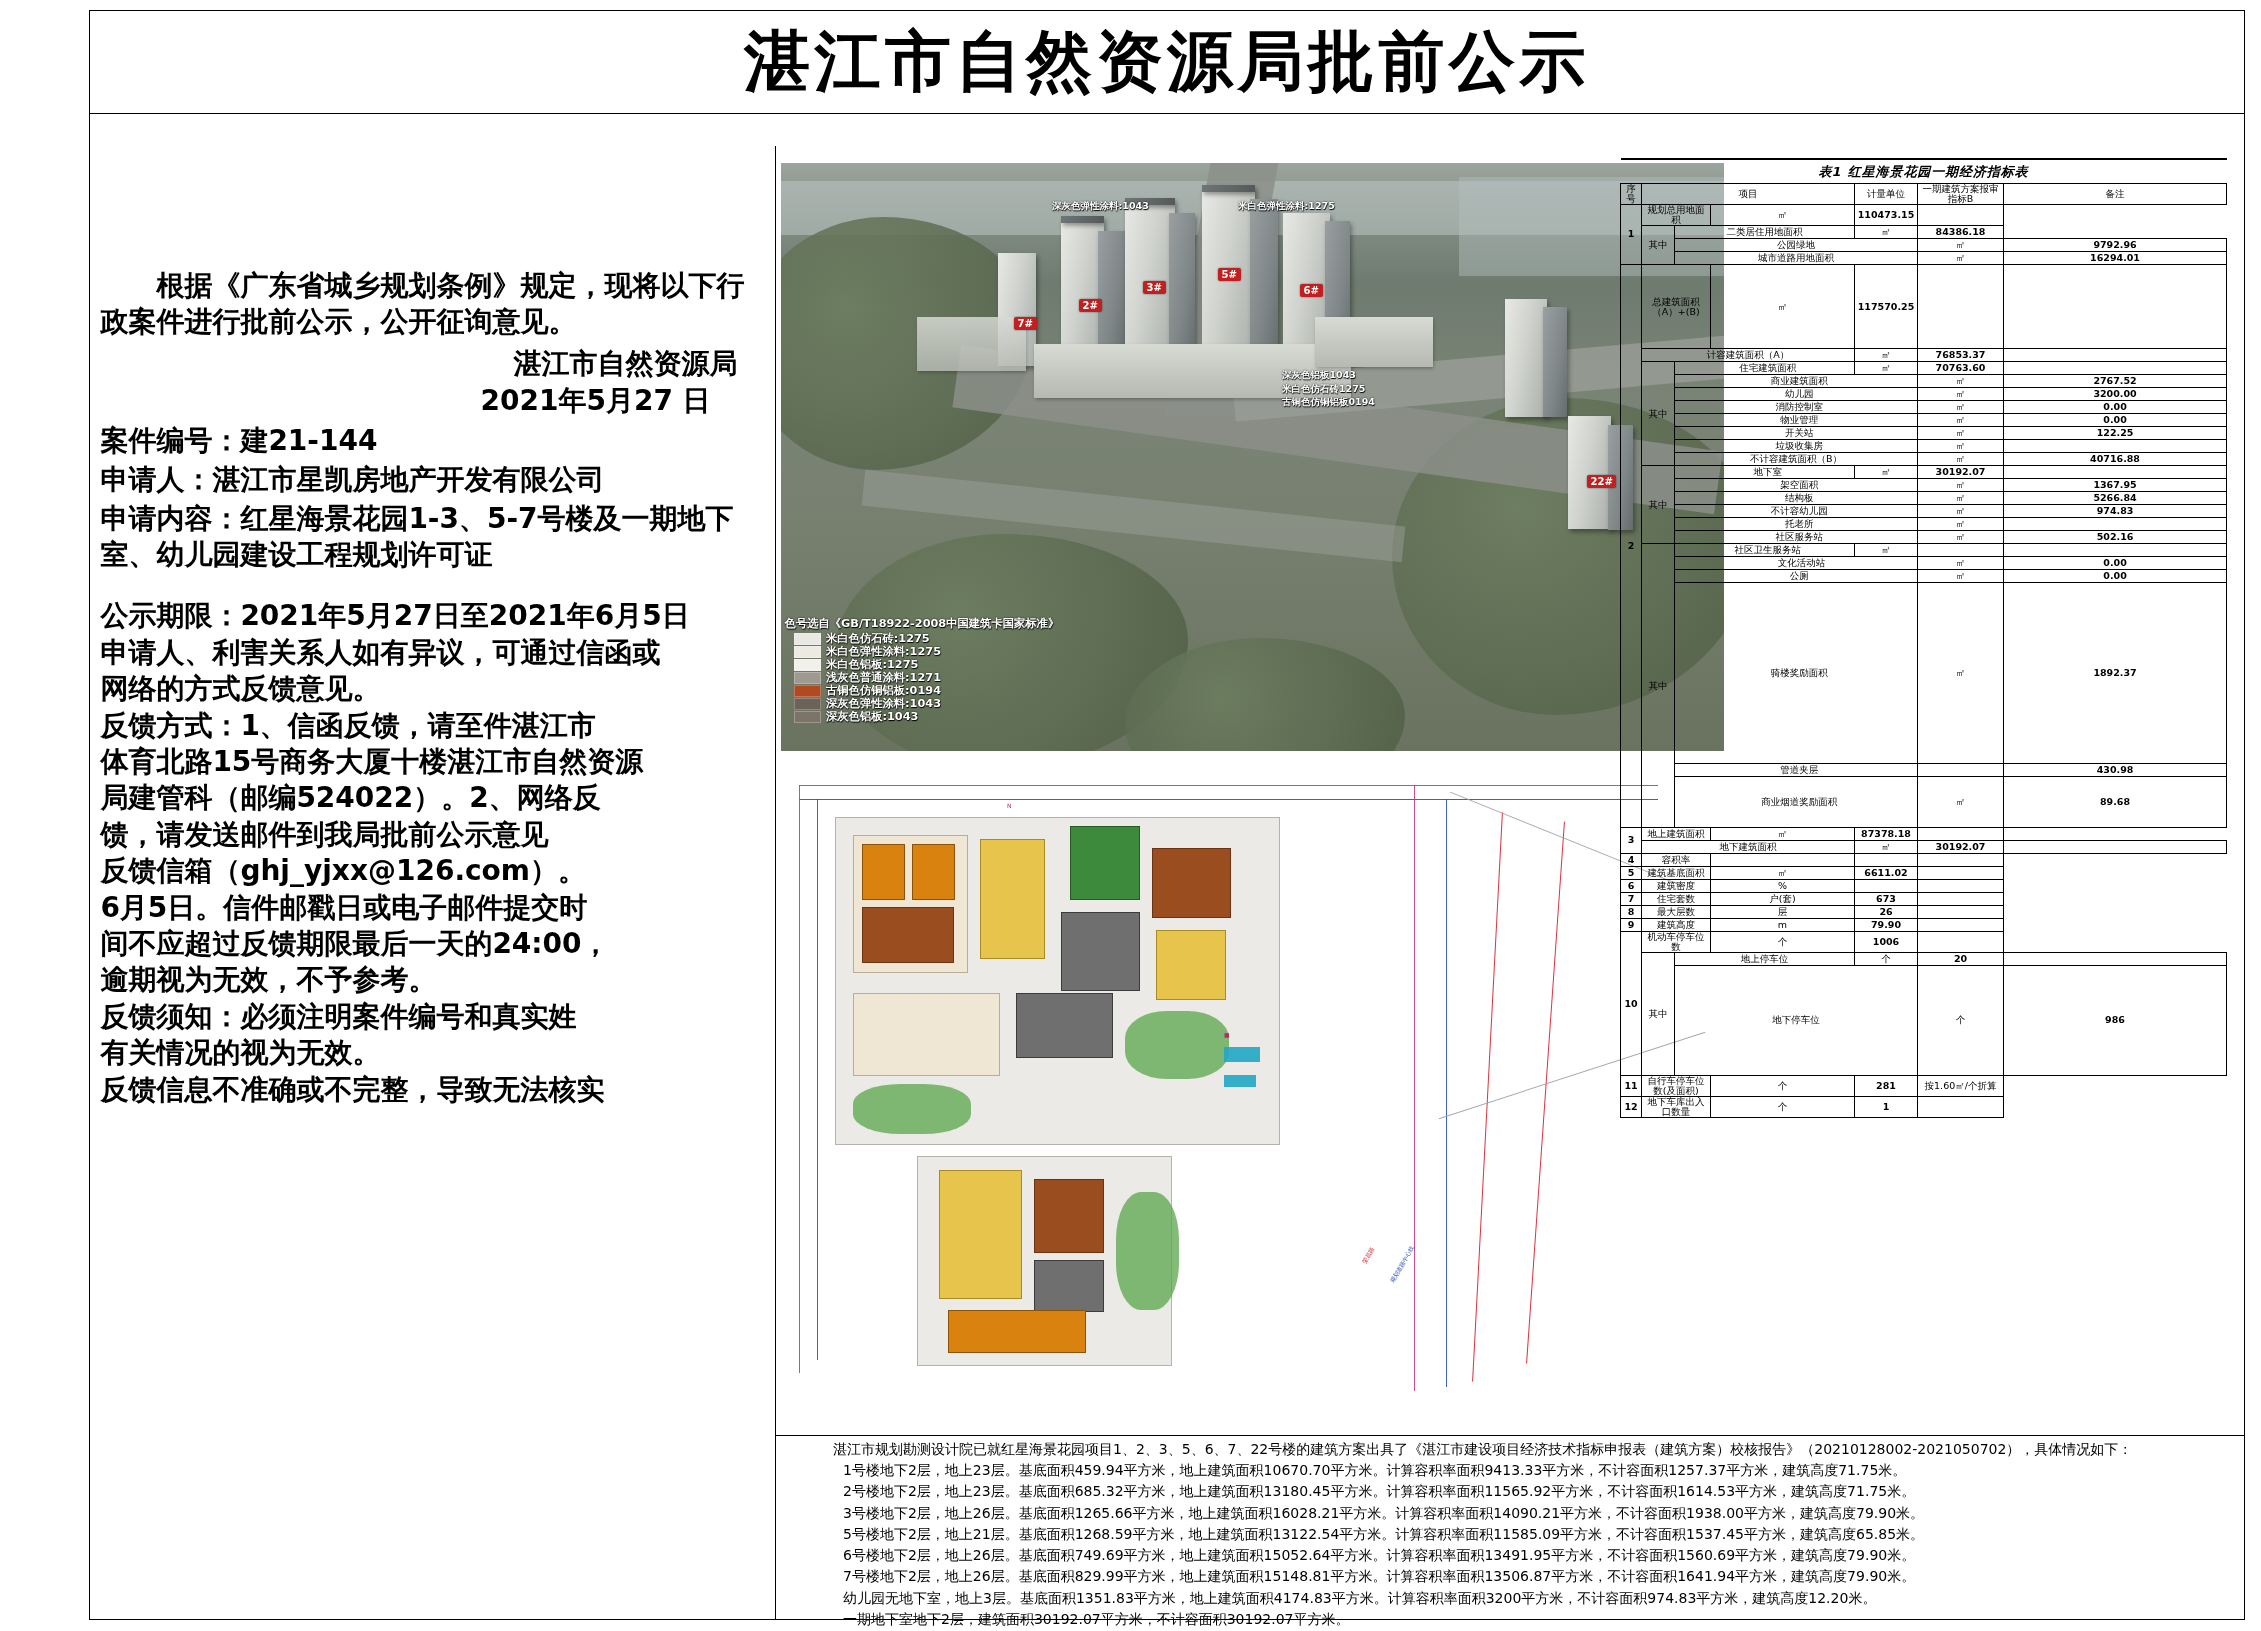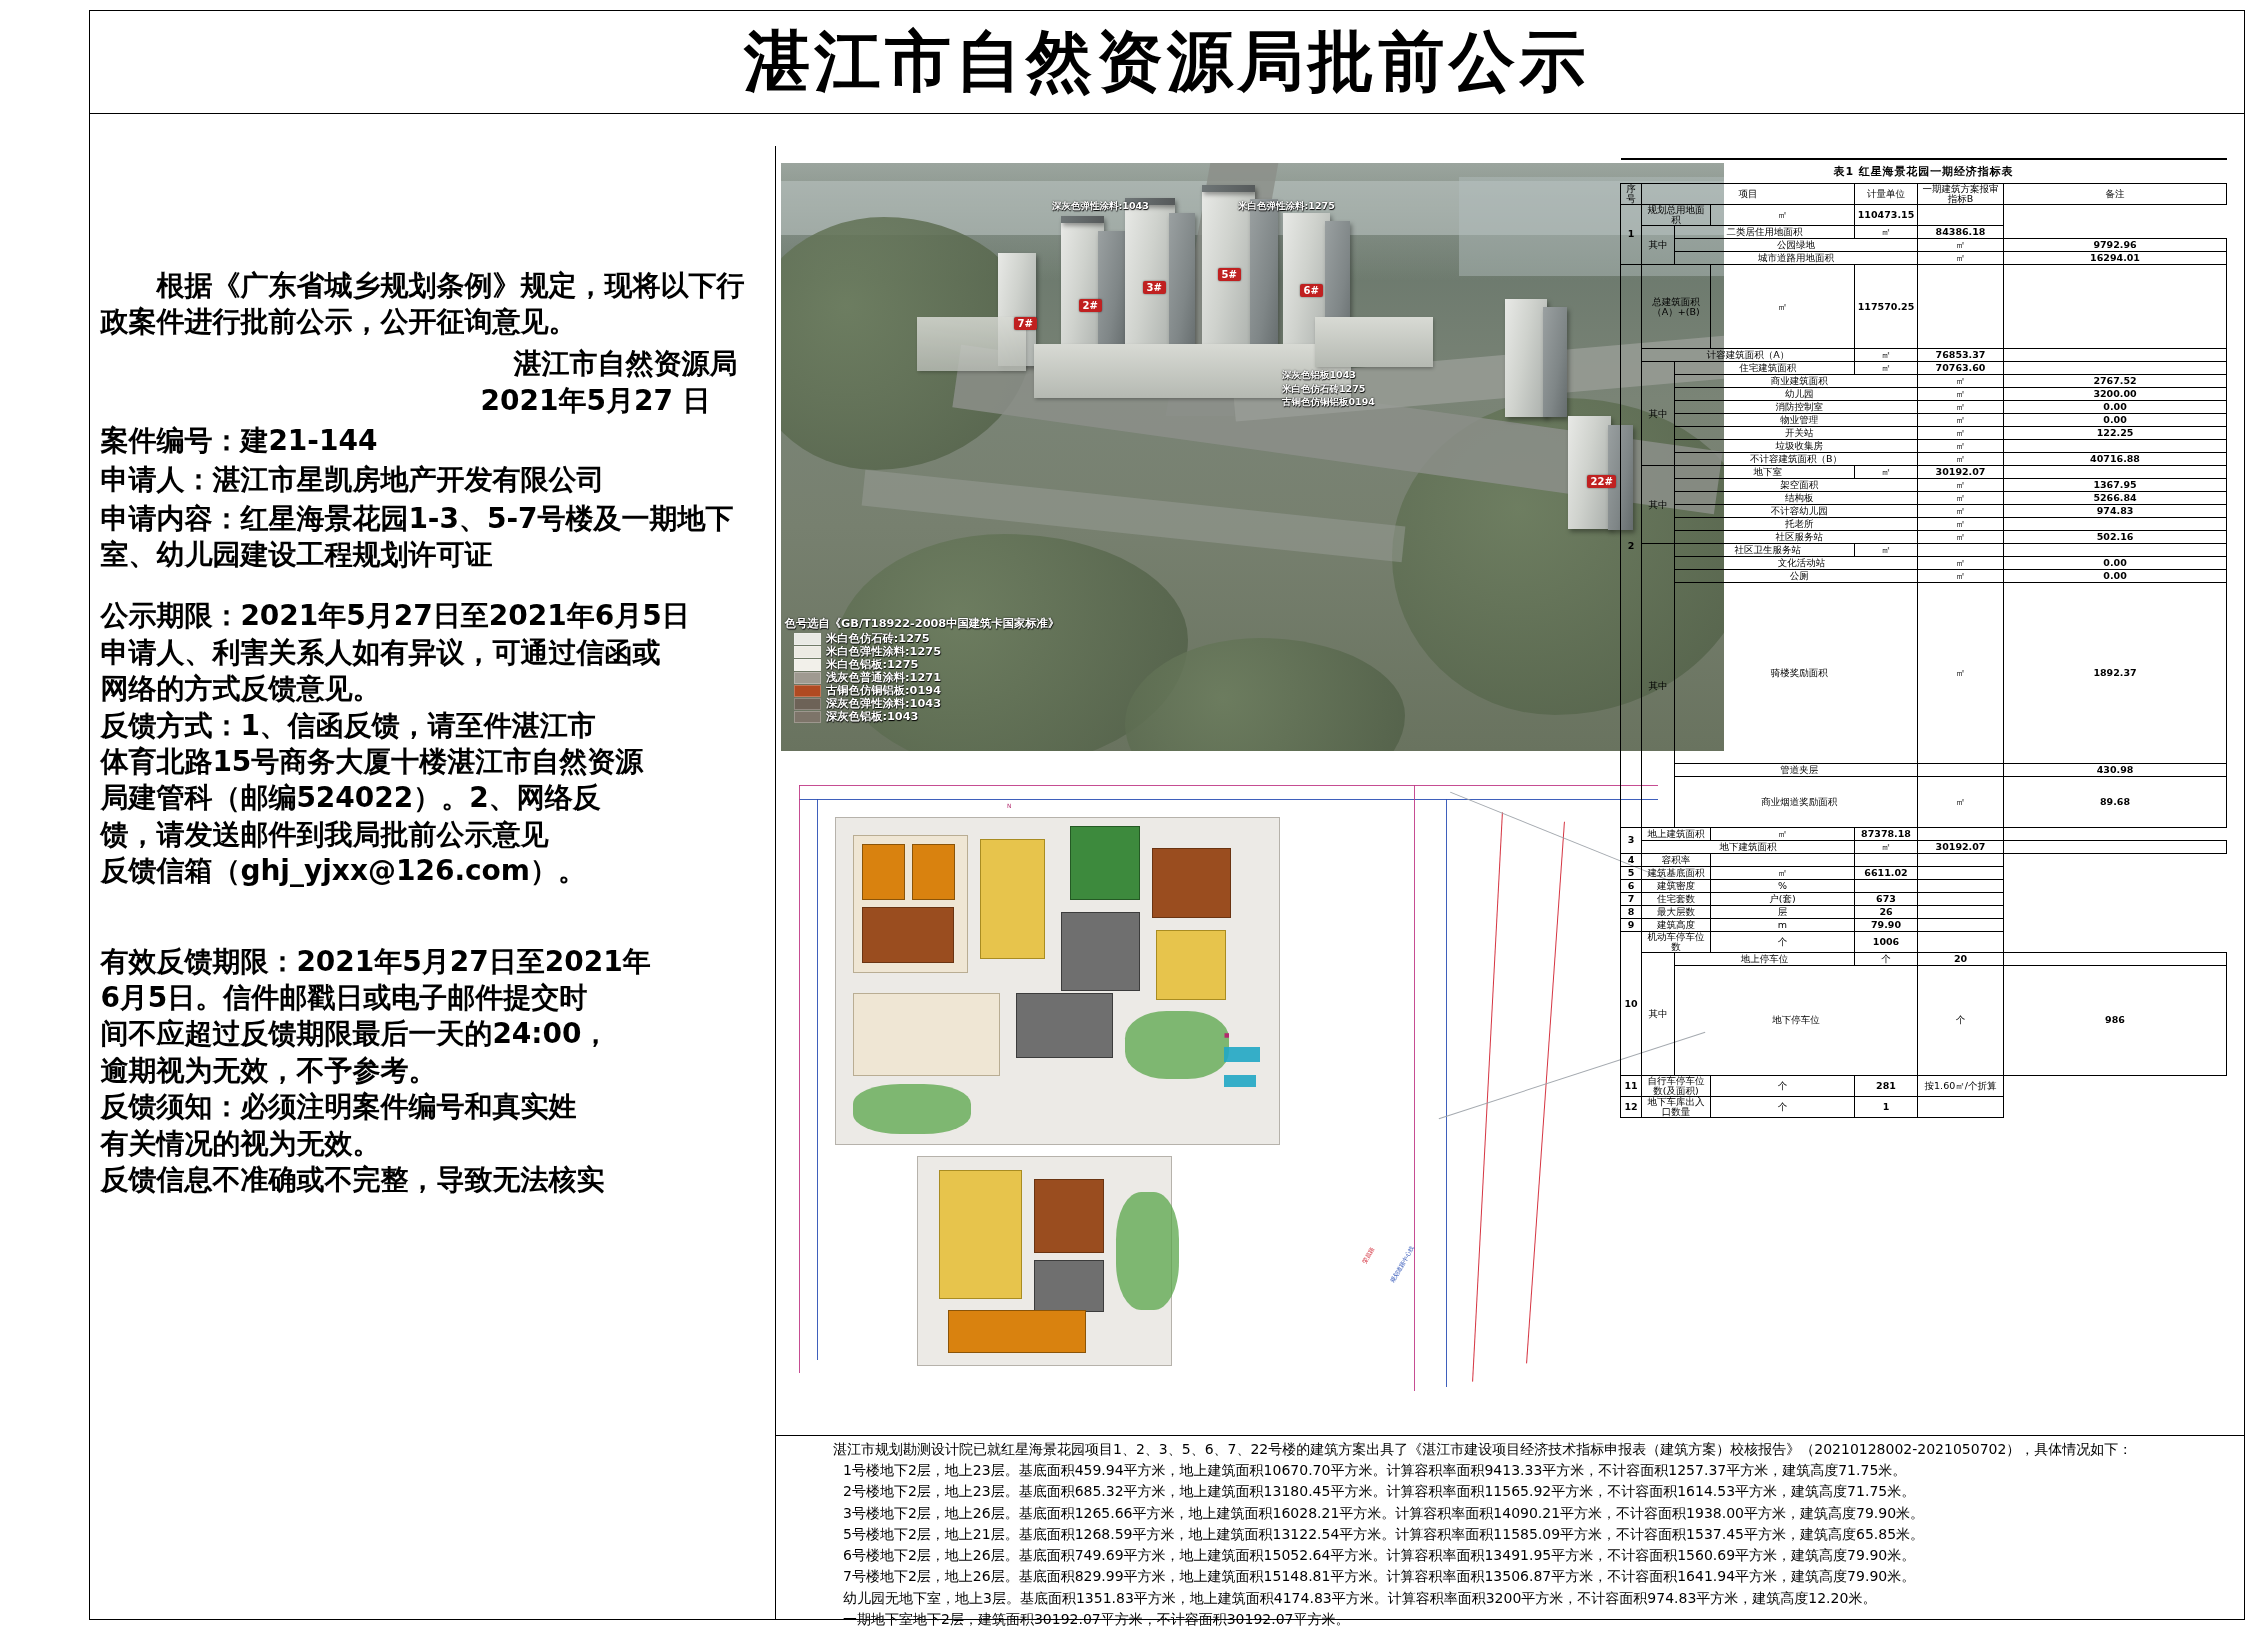--- a/index.html
+++ b/index.html
@@ -127,21 +127,21 @@
     font-family:"DejaVu Sans","Liberation Sans",sans-serif;
     table-layout:fixed;
   }
   table.econ td,table.econ th{
     border:0.5px solid #000;padding:0 1.8px;text-align:center;
     font-size:9.5px;line-height:1.05;height:13px;box-sizing:border-box;
     overflow:hidden;
   }
   table.econ .tbl-title{
     border:none;border-bottom:0.5px solid #000;border-top:2.3px solid #000;
-    font-size:11px;font-weight:700;height:24.4px;letter-spacing:0.9px;
+    font-size:13px;font-weight:700;height:24.4px;letter-spacing:0.9px;font-style:italic;
   }
   td.num{font-size:11.3px;font-weight:700;}
   td.lbl{font-size:10.4px;}
   td.seq{font-size:12.2px;font-weight:600;}
   td.qz{font-size:10px;}
   td.unit{font-size:8.6px;}
   td.note{font-size:8.6px;line-height:1.18;}
   td.tall{height:33px;}
   
   #bottom-sep{
@@ -182,21 +182,20 @@
 
     <div class="ltxt blk-gap">公示期限：2021年5月27日至2021年6月5日</div>
     <div class="ltxt p-tight">申请人、利害关系人如有异议，可通过信函或</div>
     <div class="ltxt p-tight">网络的方式反馈意见。</div>
     <div class="ltxt p-tight">反馈方式：1、信函反馈，请至件湛江市</div>
     <div class="ltxt p-tight">体育北路15号商务大厦十楼湛江市自然资源</div>
     <div class="ltxt p-tight">局建管科（邮编524022）。2、网络反</div>
     <div class="ltxt p-tight">馈，请发送邮件到我局批前公示意见</div>
     <div class="ltxt p-tight">反馈信箱（ghj_yjxx@126.com）。</div>
 
-    <div class="ltxt blk-gap2">有效反馈期限：2021年5月27日至2021年</div>
     <div class="ltxt p-tight">6月5日。信件邮戳日或电子邮件提交时</div>
     <div class="ltxt p-tight">间不应超过反馈期限最后一天的24:00，</div>
     <div class="ltxt p-tight">逾期视为无效，不予参考。</div>
     <div class="ltxt p-tight">反馈须知：必须注明案件编号和真实姓</div>
     <div class="ltxt p-tight">有关情况的视为无效。</div>
     <div class="ltxt p-tight">反馈信息不准确或不完整，导致无法核实</div>
   </div>
 
   <div id="aerial">
     <div class="aer-layer haze"></div>

